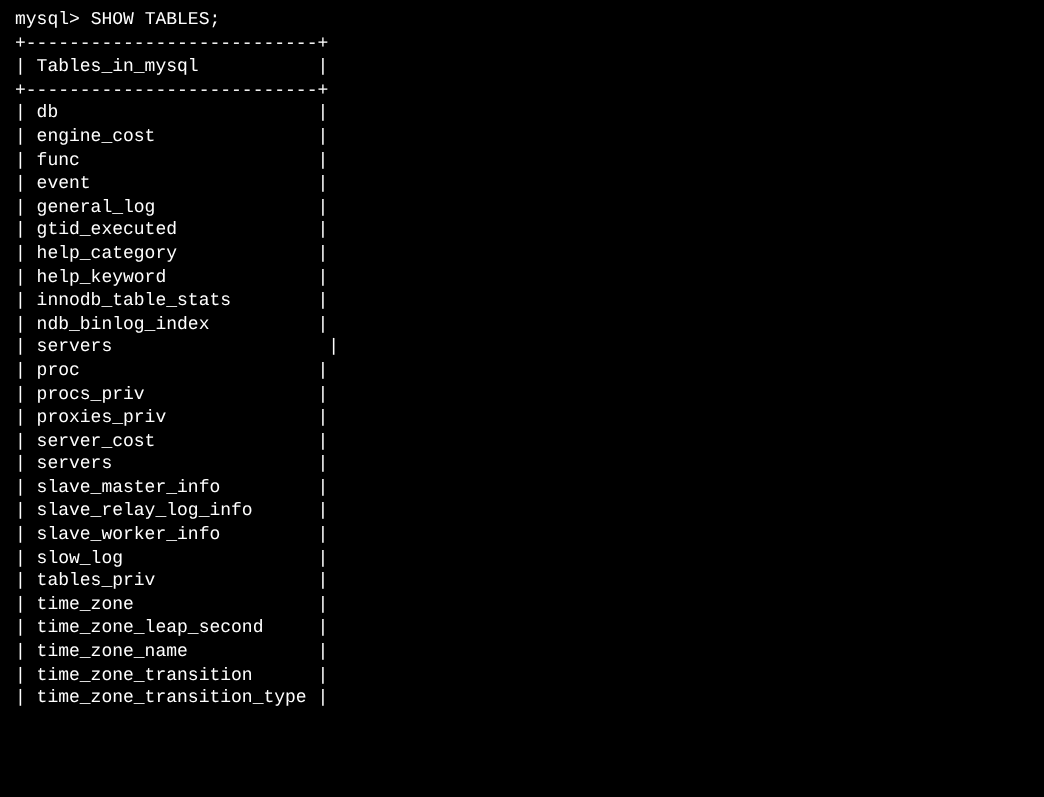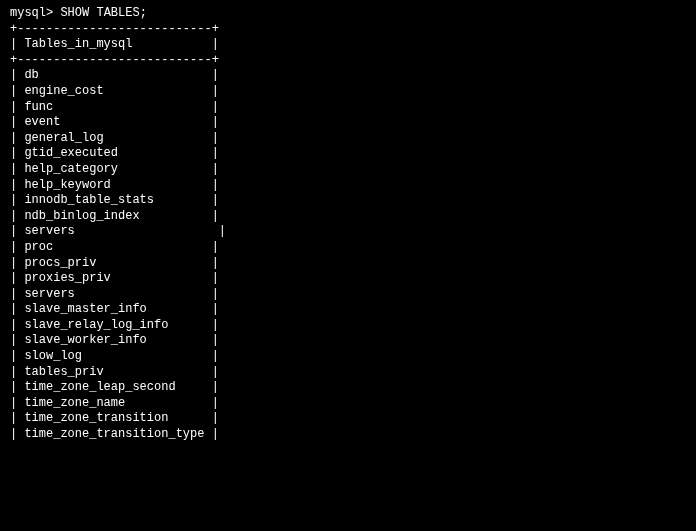--- a/index.html
+++ b/index.html
@@ -40,23 +40,25 @@
     <div class="line">| general_log               |</div>
     <div class="line">| gtid_executed             |</div>
     <div class="line">| help_category             |</div>
     <div class="line">| help_keyword              |</div>
     <div class="line">| innodb_table_stats        |</div>
     <div class="line">| ndb_binlog_index          |</div>
     <div class="line">| servers                    |</div>
     <div class="line">| proc                      |</div>
     <div class="line">| procs_priv                |</div>
     <div class="line">| proxies_priv              |</div>
+    <div class="line">| server_cost               |</div>
     <div class="line">| servers                   |</div>
     <div class="line">| slave_master_info         |</div>
     <div class="line">| slave_relay_log_info      |</div>
     <div class="line">| slave_worker_info         |</div>
     <div class="line">| slow_log                  |</div>
     <div class="line">| tables_priv               |</div>
+    <div class="line">| time_zone                 |</div>
     <div class="line">| time_zone_leap_second     |</div>
     <div class="line">| time_zone_name            |</div>
     <div class="line">| time_zone_transition      |</div>
     <div class="line">| time_zone_transition_type |</div>
   </div>
 
 </body></html>

